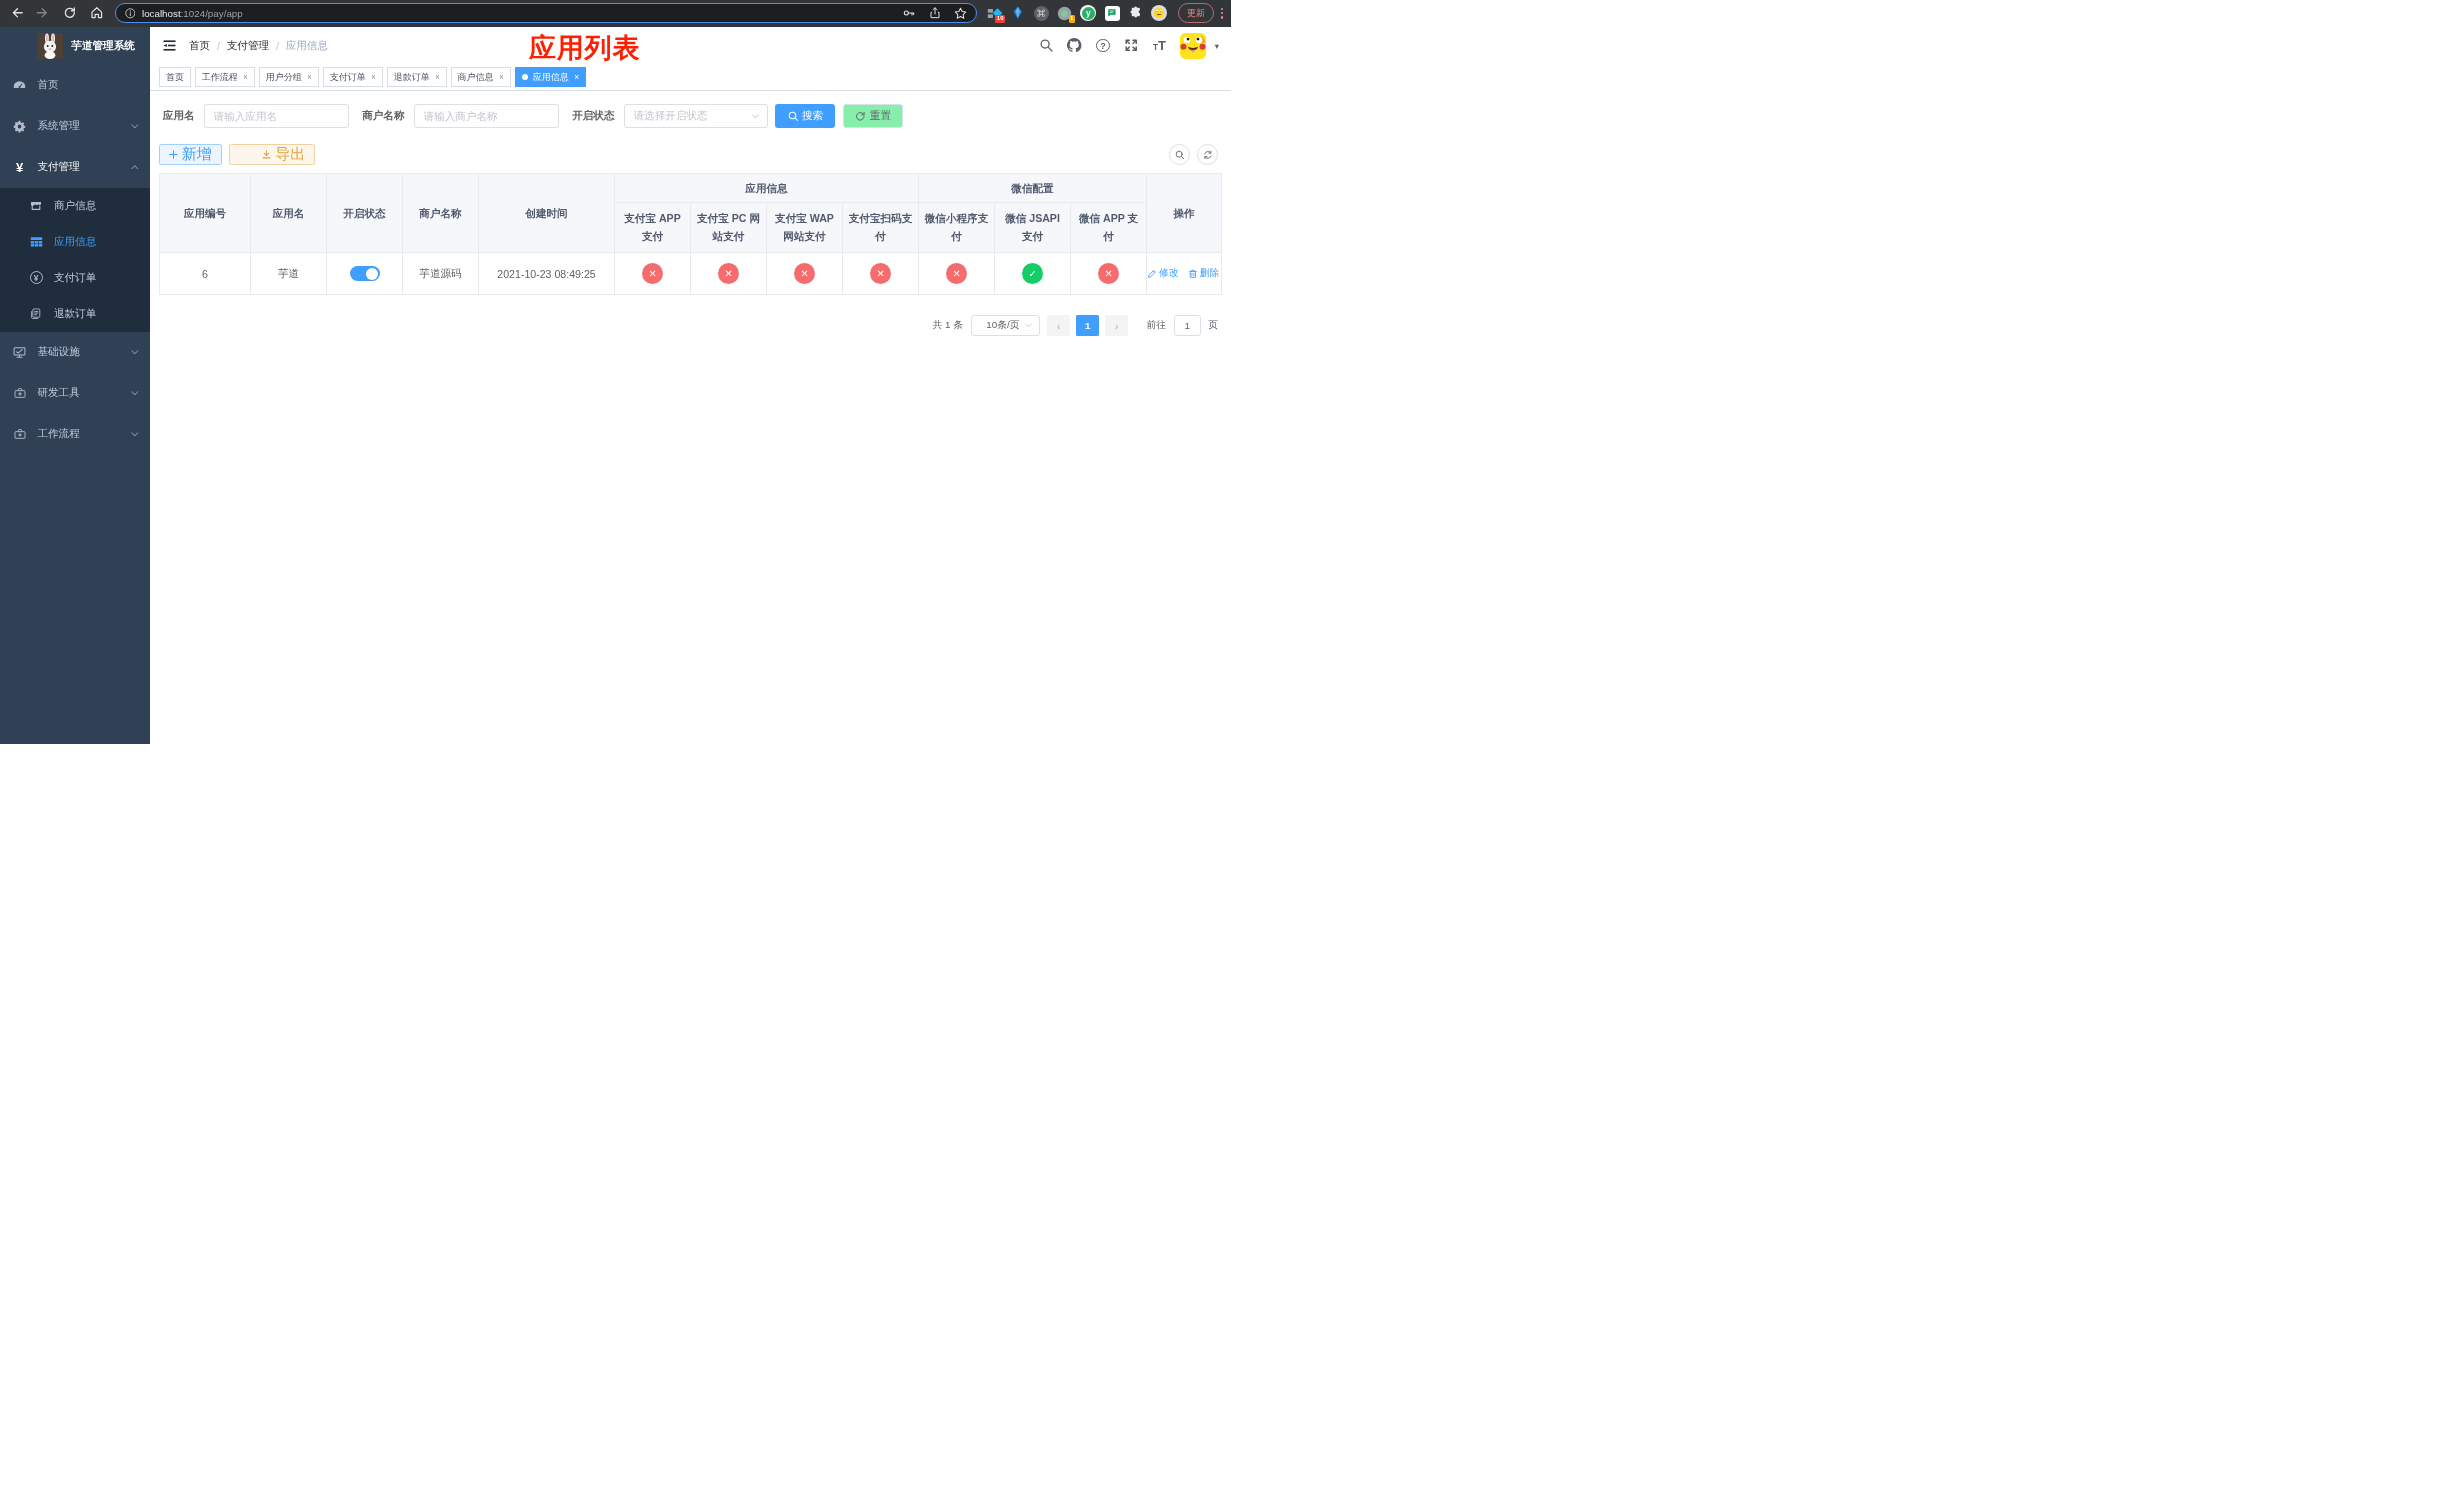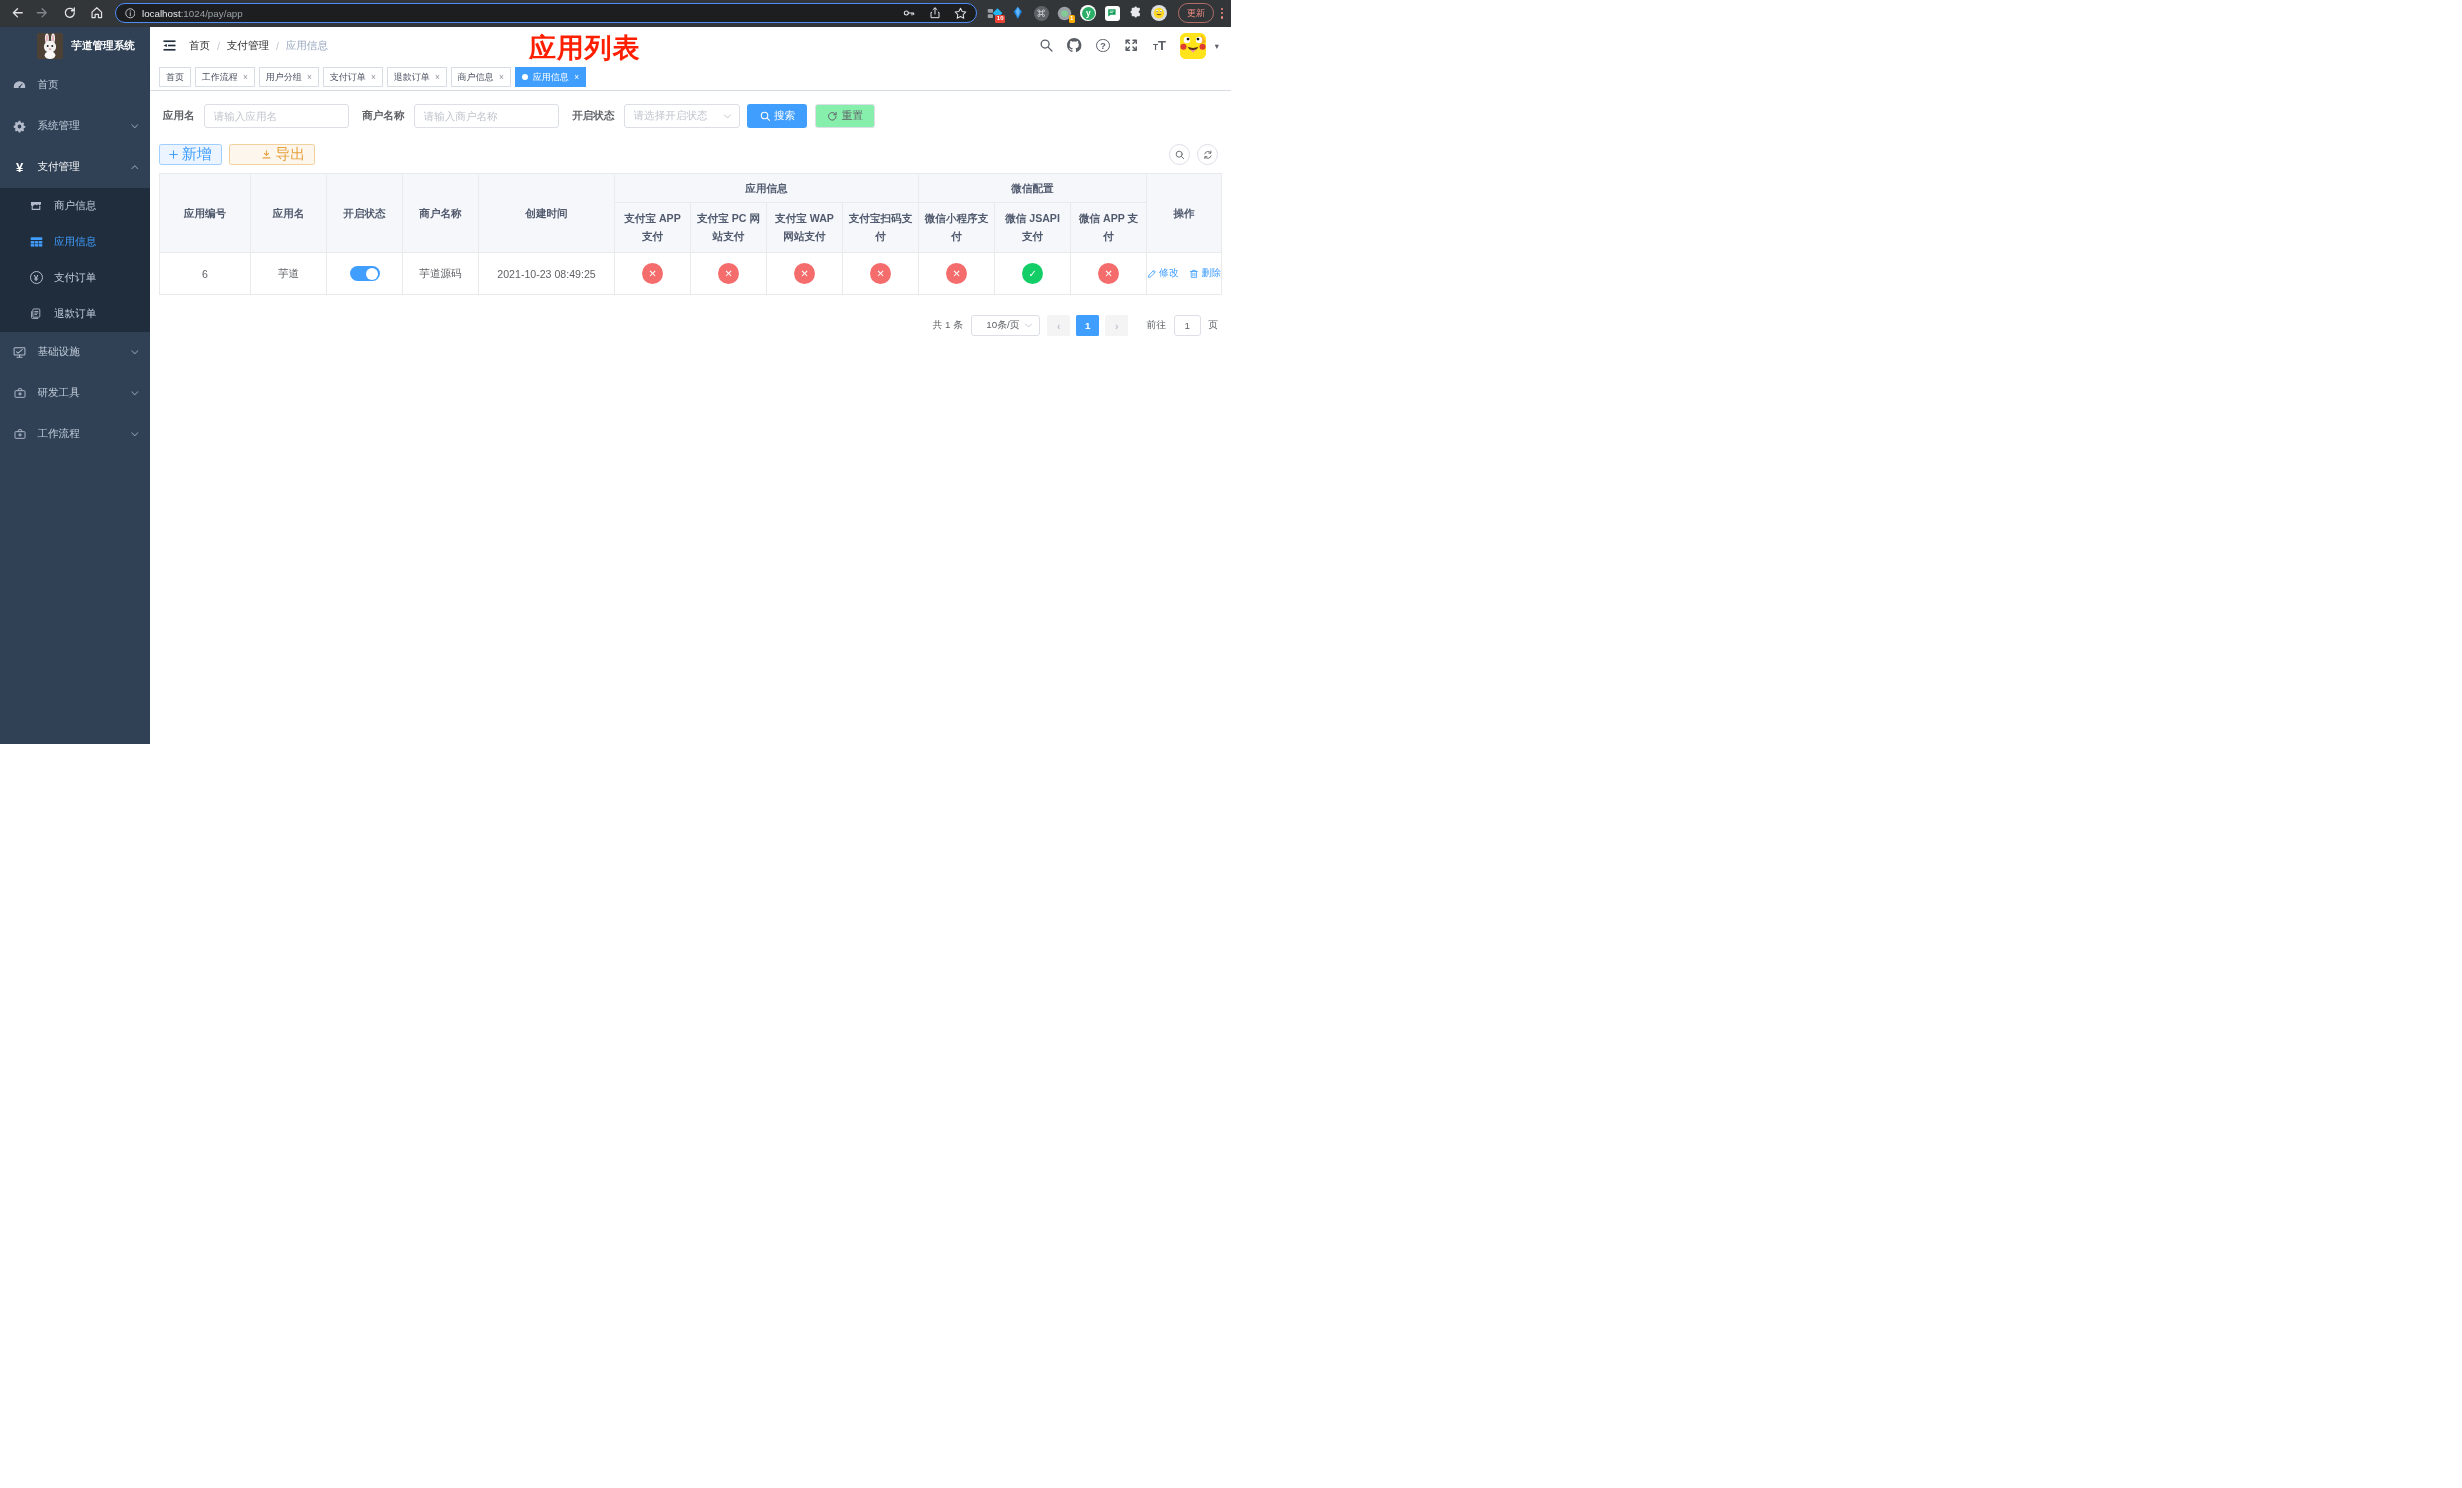--- a/index.html
+++ b/index.html
@@ -69,21 +69,21 @@
   .tag-dot { width:6px; height:6px; border-radius:50%; background:#fff; }
 
   .content { flex:1; padding:13.6px 13px 0 9px; background:#fff; }
 
   
   .filter-row { display:flex; align-items:center; height:24px; margin-bottom:16px; font-size:10.6px; }
   .f-label { font-weight:bold; color:#606266; margin:0 9px 0 13.6px; white-space:nowrap; }
   .f-label.first { margin-left:3.8px; }
   .f-input { width:145px; height:24px; border:0.8px solid #dcdfe6; border-radius:3px; padding:0 9px; font-size:10.6px; color:#606266; outline:none; font-family:inherit; }
   .f-input::placeholder { color:#c0c4cc; }
-  .f-select { width:116px; height:24px; border:0.8px solid #dcdfe6; border-radius:3px; display:flex; align-items:center; padding:0 6.8px 0 9px; color:#c0c4cc; font-size:10.6px; cursor:pointer; }
+  .f-select { width:144px; height:24px; border:0.8px solid #dcdfe6; border-radius:3px; display:flex; align-items:center; padding:0 6.8px 0 9px; color:#c0c4cc; font-size:10.6px; cursor:pointer; }
   .f-select .ph { flex:1; }
   .sel-chev { width:9px; height:9px; color:#c0c4cc; }
   .btn { height:24px; border-radius:3px; display:inline-flex; align-items:center; gap:3.8px; font-size:10.6px; padding:0 11.4px; cursor:pointer; border:0.8px solid transparent; white-space:nowrap; }
   .btn-search { background:#409EFF; color:#fff; margin-left:7.6px; }
   .btn-reset { background:#86efac; border-color:#dcdfe6; color:#606266; margin-left:7.6px; }
   .bicon { width:10.6px; height:10.6px; }
 
   
   .toolbar { display:flex; align-items:center; height:21px; margin-bottom:8.3px; }
   .btn-sm { height:21px; border-radius:2.3px; font-size:15px; padding:0 9px; display:inline-flex; align-items:center; gap:3.8px; cursor:pointer; }
@@ -98,21 +98,21 @@
   .grid th, .grid td { border:0.8px solid #e8eaec; text-align:center; vertical-align:middle; }
   .grid th { background:#f5f7fa; color:#515a6e; font-weight:bold; font-size:10.6px; line-height:17.4px; padding:1.5px 4.5px; }
   .grid tr.h1 th { height:29px; }
   .grid tr.h2 th { height:50px; }
   .grid td { background:#fff; color:#606266; font-size:10.6px; height:42px; }
   .status-dot { width:21px; height:21px; border-radius:50%; margin:0 auto; display:flex; align-items:center; justify-content:center; color:#fff; font-size:9.8px; }
   .status-dot.red { background:#f56c6c; }
   .status-dot.green { background:#13ce66; }
   .switch { width:30px; height:15px; border-radius:7.6px; background:#409EFF; margin:0 auto; position:relative; cursor:pointer; }
   .switch .knob { position:absolute; top:1.5px; right:1.5px; width:12px; height:12px; border-radius:50%; background:#fff; }
-  .ops { display:flex; justify-content:space-between; gap:9px; }
+  .ops { display:flex; justify-content:flex-start; gap:9px; }
   .op-link { color:#409EFF; font-size:9.8px; display:inline-flex; align-items:center; gap:2.3px; cursor:pointer; white-space:nowrap; }
   .op-link svg { width:9.8px; height:9.8px; }
 
   
   .pagination { width:1059px; display:flex; align-items:center; justify-content:flex-end; gap:7.6px; margin-top:19.7px; font-size:9.8px; color:#606266; }
   .pg-select { width:69px; height:21px; border:0.8px solid #dcdfe6; border-radius:3px; display:flex; align-items:center; padding:0 5.3px 0 9.8px; color:#606266; cursor:pointer; }
   .pg-select span { flex:1; text-align:center; }
   .pg-btn { min-width:23px; height:21px; background:#f4f4f5; border-radius:1.5px; display:flex; align-items:center; justify-content:center; color:#c0c4cc; font-size:10.6px; font-weight:bold; cursor:pointer; }
   .pg-cur { min-width:23px; height:21px; background:#409EFF; color:#fff; border-radius:1.5px; display:flex; align-items:center; justify-content:center; font-size:9.8px; font-weight:bold; cursor:pointer; }
   .pg-group { display:flex; gap:6px; }

